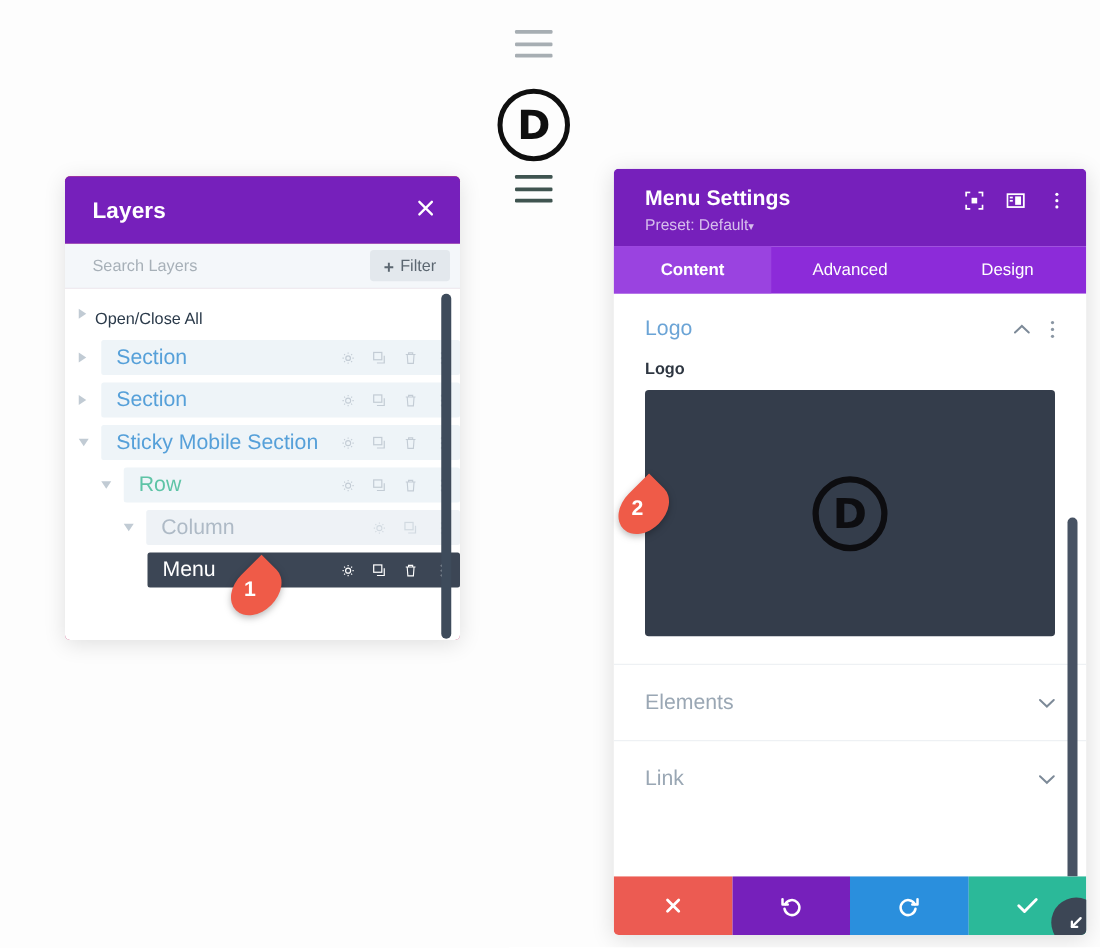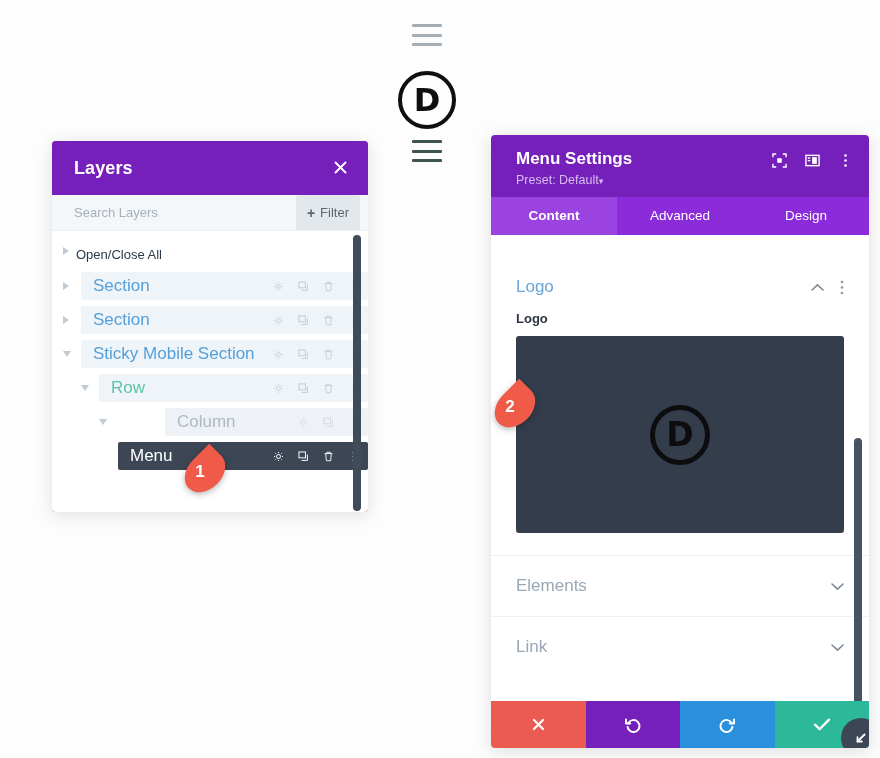--- a/index.html
+++ b/index.html
@@ -52,21 +52,21 @@
     flex: 0 0 auto;
   }
   .layers-title { color: #fff; font-size: 18px; font-weight: 700; letter-spacing: .1px; }
   .layers-close {
     color: #fff; font-size: 19px; line-height: 1; cursor: pointer;
     font-family: "DejaVu Sans", sans-serif; font-weight: 400;
   }
 
   .layers-search-bar {
     height: 36px; background: #f4f7fa;
-    display: flex; justify-content: space-between;
+    display: flex; align-items: center; justify-content: space-between;
     padding: 0 8px 0 22px;
     border-bottom: 1px solid #edf0f3;
     flex: 0 0 auto;
   }
   .layers-search-input {
     border: none; background: transparent; outline: none;
     font-family: "Liberation Sans", sans-serif;
     font-size: 13px; color: #9aa4ad; width: 190px;
   }
   .layers-search-input::placeholder { color: #a7b0b8; }
@@ -117,21 +117,21 @@
     display: flex; align-items: center;
     position: relative;
   }
   .layer-row .row-inner {
     flex: 1 1 auto; height: 28px;
     display: flex; align-items: center; justify-content: space-between;
     background: #eef4f8; border-radius: 2px;
     padding: 0 8px 0 12px;
   }
   .layer-row.dark .row-inner { background: #3c4655; }
-  .layer-row.faded .row-inner { background: #eef2f6; margin-left: 48px; }
+  .layer-row.faded .row-inner { background: #eef2f6; }
 
   .layer-name { font-size: 17px; white-space: nowrap; }
   .name-section { color: #56a0d9; }
   .name-sticky  { color: #56a0d9; text-align: center; }
   .name-row     { color: #5ec4a6; }
   .name-column  { color: #aebac6; }
   .name-menu    { color: #ffffff; }
 
   .row-icons { display: flex; align-items: center; gap: 12px; }
   .ricon { width: 13px; height: 13px; display: block; opacity: 1; }
@@ -164,21 +164,21 @@
   .sp-hicon { width: 15px; height: 15px; display:block; cursor:pointer; }
   .sp-hicon svg { display:block; width:15px; height:15px; }
 
   .sp-tabs { display: flex; background: #8c2bd9; flex: 0 0 auto; }
   .sp-tab {
     flex: 1 1 0; text-align: center; color: #fff;
     font-size: 13.5px; padding: 11px 0 12px; cursor: pointer;
   }
   .sp-tab.active { background: #9a43e0; font-weight: 700; }
 
-  .sp-body { flex: 1 1 auto; overflow: hidden; position: relative; background: #fff; margin-top: 24px; }
+  .sp-body { flex: 1 1 auto; overflow: hidden; position: relative; background: #fff; }
   .sp-scrollthumb {
     position: absolute; right: 7px; top: 179px; height: 310px;
     width: 8px; background: #475263; border-radius: 4px;
   }
 
   .sp-section-open { padding: 18px 25px 0 25px; }
   .sp-sec-head {
     display: flex; align-items: center; justify-content: space-between;
     padding-bottom: 14px;
   }

